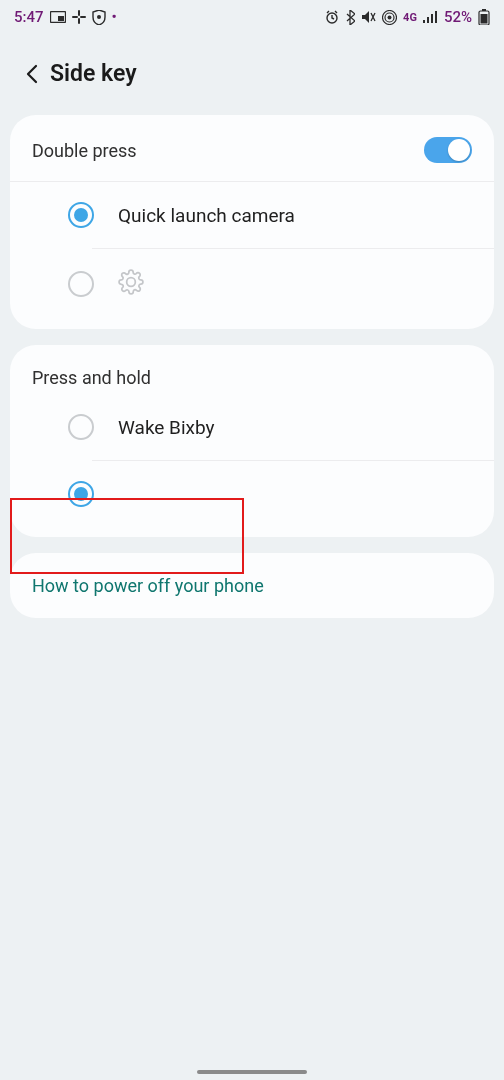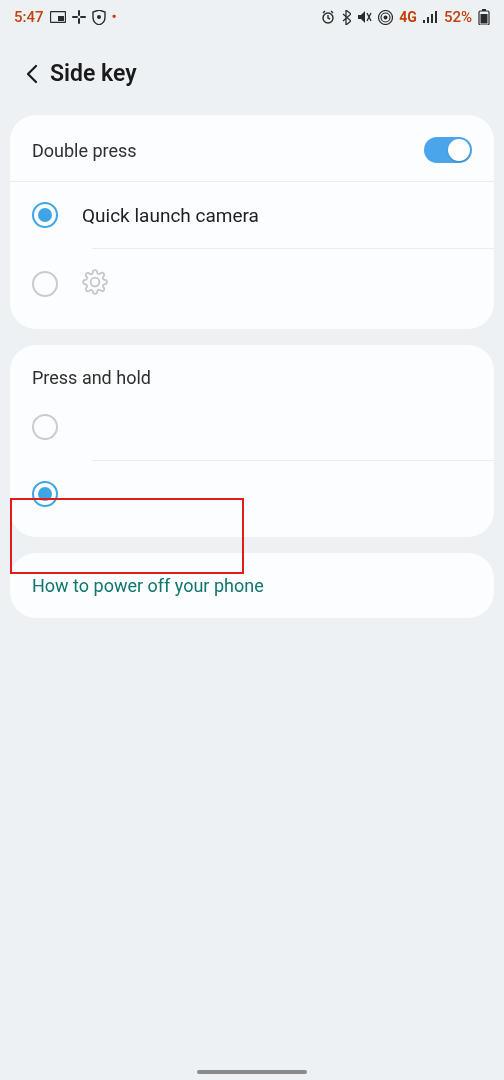--- a/index.html
+++ b/index.html
@@ -12,21 +12,21 @@
       position: relative;
       overflow: hidden;
     }
     .status-bar {
       display: flex;
       justify-content: space-between;
       align-items: center;
       padding: 8px 14px 4px;
       font-size: 15px;
       font-weight: 500;
-      color: #c2410c;
+      color: #701a75;
     }
     .status-left, .status-right {
       display: flex;
       align-items: center;
       gap: 6px;
     }
     .status-icon { display: inline-flex; align-items: center; }
     .header {
       display: flex;
       align-items: center;
@@ -79,21 +79,21 @@
       pointer-events: none;
     }
     .card-tip { padding: 22px 22px; }
     .tip-text { font-size: 18px; color:#0f766e; }
     .nav-indicator {
       position:absolute; bottom: 6px; left:50%; transform:translateX(-50%);
       width: 110px; height: 4px; border-radius: 4px; background:#8a8a8a;
     }
     .radio-block { padding-bottom: 10px; }
     .divider-inset { border-top: 1px solid #ececee; margin-left: 82px; }
-    .row1 { display:flex; align-items:center; gap:24px; padding: 20px 22px; }
+    .row1 { display:flex; align-items:center; gap:24px; padding: 20px 22px; margin-left: 36px; }
   </style>
 </head>
 <body>
 
 <div class="status-bar">
   <div class="status-left">
     <span>5:47</span>
     <span class="status-icon">
       <svg width="16" height="12" viewBox="0 0 16 12">
           <rect x="0.5" y="0.5" width="15" height="11" rx="1" fill="none" stroke="#2b2b2b" stroke-width="1.3"></rect>
@@ -137,21 +137,21 @@
           <path d="M10 3l4 8M14 3l-4 8" stroke="#2b2b2b" stroke-width="1.3"></path>
         </svg>
     </span>
     <span class="status-icon">
       <svg width="15" height="15" viewBox="0 0 15 15">
           <circle cx="7.5" cy="7.5" r="2" fill="#2b2b2b"></circle>
           <circle cx="7.5" cy="7.5" r="4.5" fill="none" stroke="#2b2b2b" stroke-width="1.2"></circle>
           <circle cx="7.5" cy="7.5" r="7" fill="none" stroke="#2b2b2b" stroke-width="1.2"></circle>
         </svg>
     </span>
-    <span class="status-icon" style="font-size:14px;font-weight:700;">4G</span>
+    <span class="status-icon" style="font-size:11px;font-weight:700;">4G</span>
     <span class="status-icon">
       <svg width="15" height="12" viewBox="0 0 15 12">
           <rect x="0" y="9" width="2" height="3" fill="#2b2b2b"></rect>
           <rect x="4" y="6" width="2" height="6" fill="#2b2b2b"></rect>
           <rect x="8" y="3" width="2" height="9" fill="#2b2b2b"></rect>
           <rect x="12" y="0" width="2" height="12" fill="#2b2b2b"></rect>
         </svg>
     </span>
     <span>52%</span>
     <span class="status-icon">
@@ -198,20 +198,21 @@
       </span>
     </div>
   </div>
 </div>
 
 <div class="card" style="position:relative;">
   <div class="section-label">Press and hold</div>
   <div class="radio-block">
     <div class="row1">
       <span class="radio-outer"></span>
+      <span class="radio-label">Wake Bixby</span>
     </div>
     <div class="divider-inset"></div>
     <div class="row1">
       <span class="radio-outer selected">
           <span class="radio-inner"></span>
         </span>
     </div>
   </div>
 </div>
 

